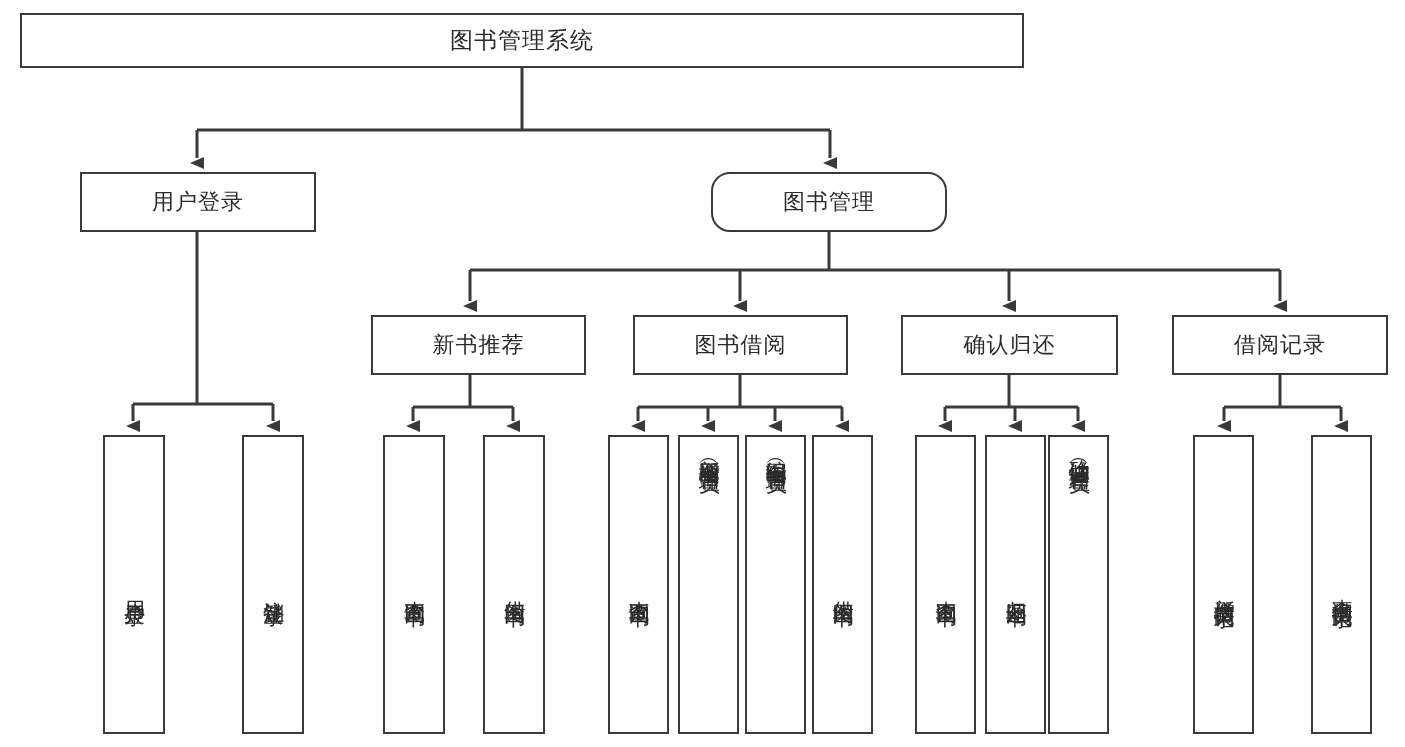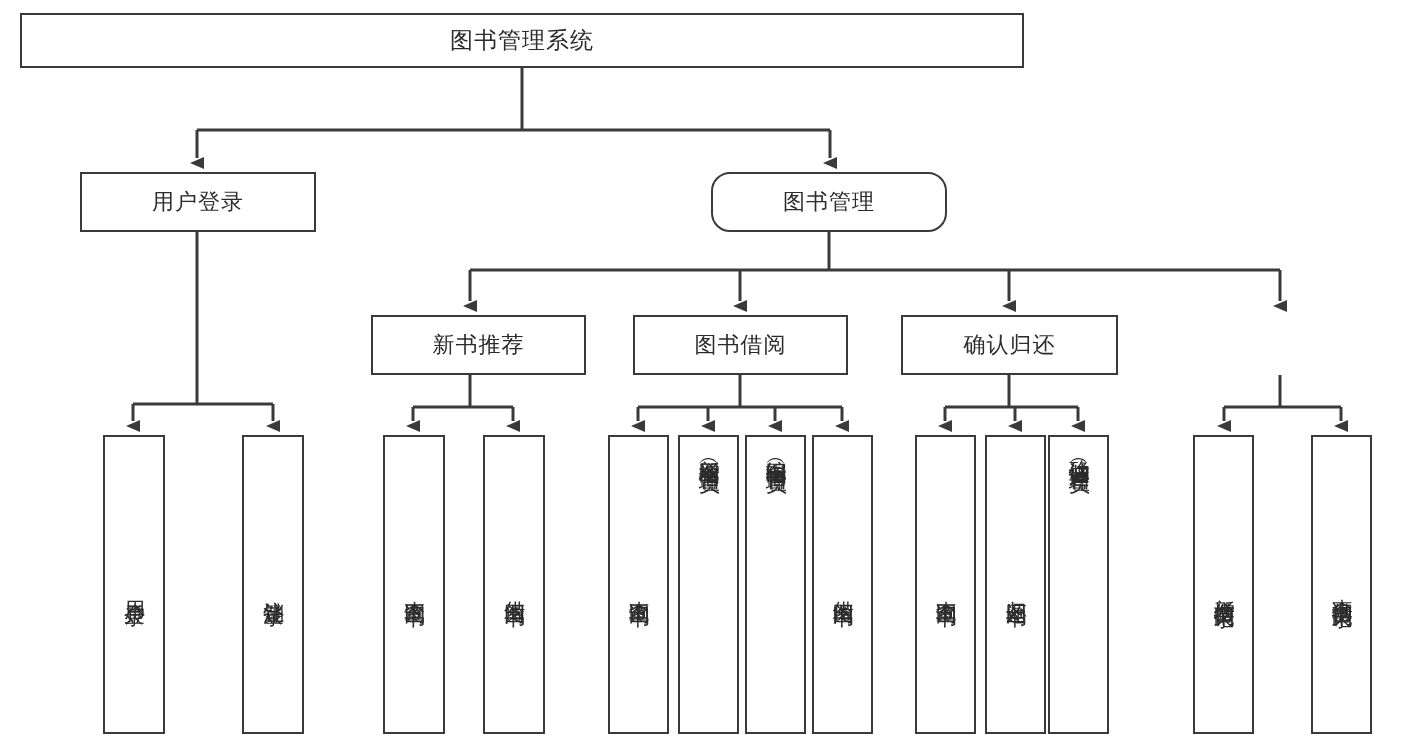--- a/index.html
+++ b/index.html
@@ -113,20 +113,21 @@
   </svg>
 
   <div class="node node-root" style="left:20px;top:13px;width:1004px;height:55px;">图书管理系统</div>
 
   <div class="node node-h" style="left:80px;top:172px;width:236px;height:60px;">用户登录</div>
   <div class="node node-h" style="left:711px;top:172px;width:236px;height:60px;border-radius:19px;">图书管理</div>
 
   <div class="node node-h" style="left:371px;top:315px;width:215px;height:60px;">新书推荐</div>
   <div class="node node-h" style="left:633px;top:315px;width:215px;height:60px;">图书借阅</div>
   <div class="node node-h" style="left:901px;top:315px;width:217px;height:60px;">确认归还</div>
+  <div class="node node-h" style="left:1172px;top:315px;width:216px;height:60px;">借阅记录</div>
 
   <div class="leaf center" style="left:103px;top:435px;width:62px;height:299px;">
     <span class="vtext">用户登录</span>
   </div>
   <div class="leaf center" style="left:242px;top:435px;width:62px;height:299px;">
     <span class="vtext">注销登录</span>
   </div>
 
   <div class="leaf center" style="left:383px;top:435px;width:62px;height:299px;">
     <span class="vtext">查询图书</span>

